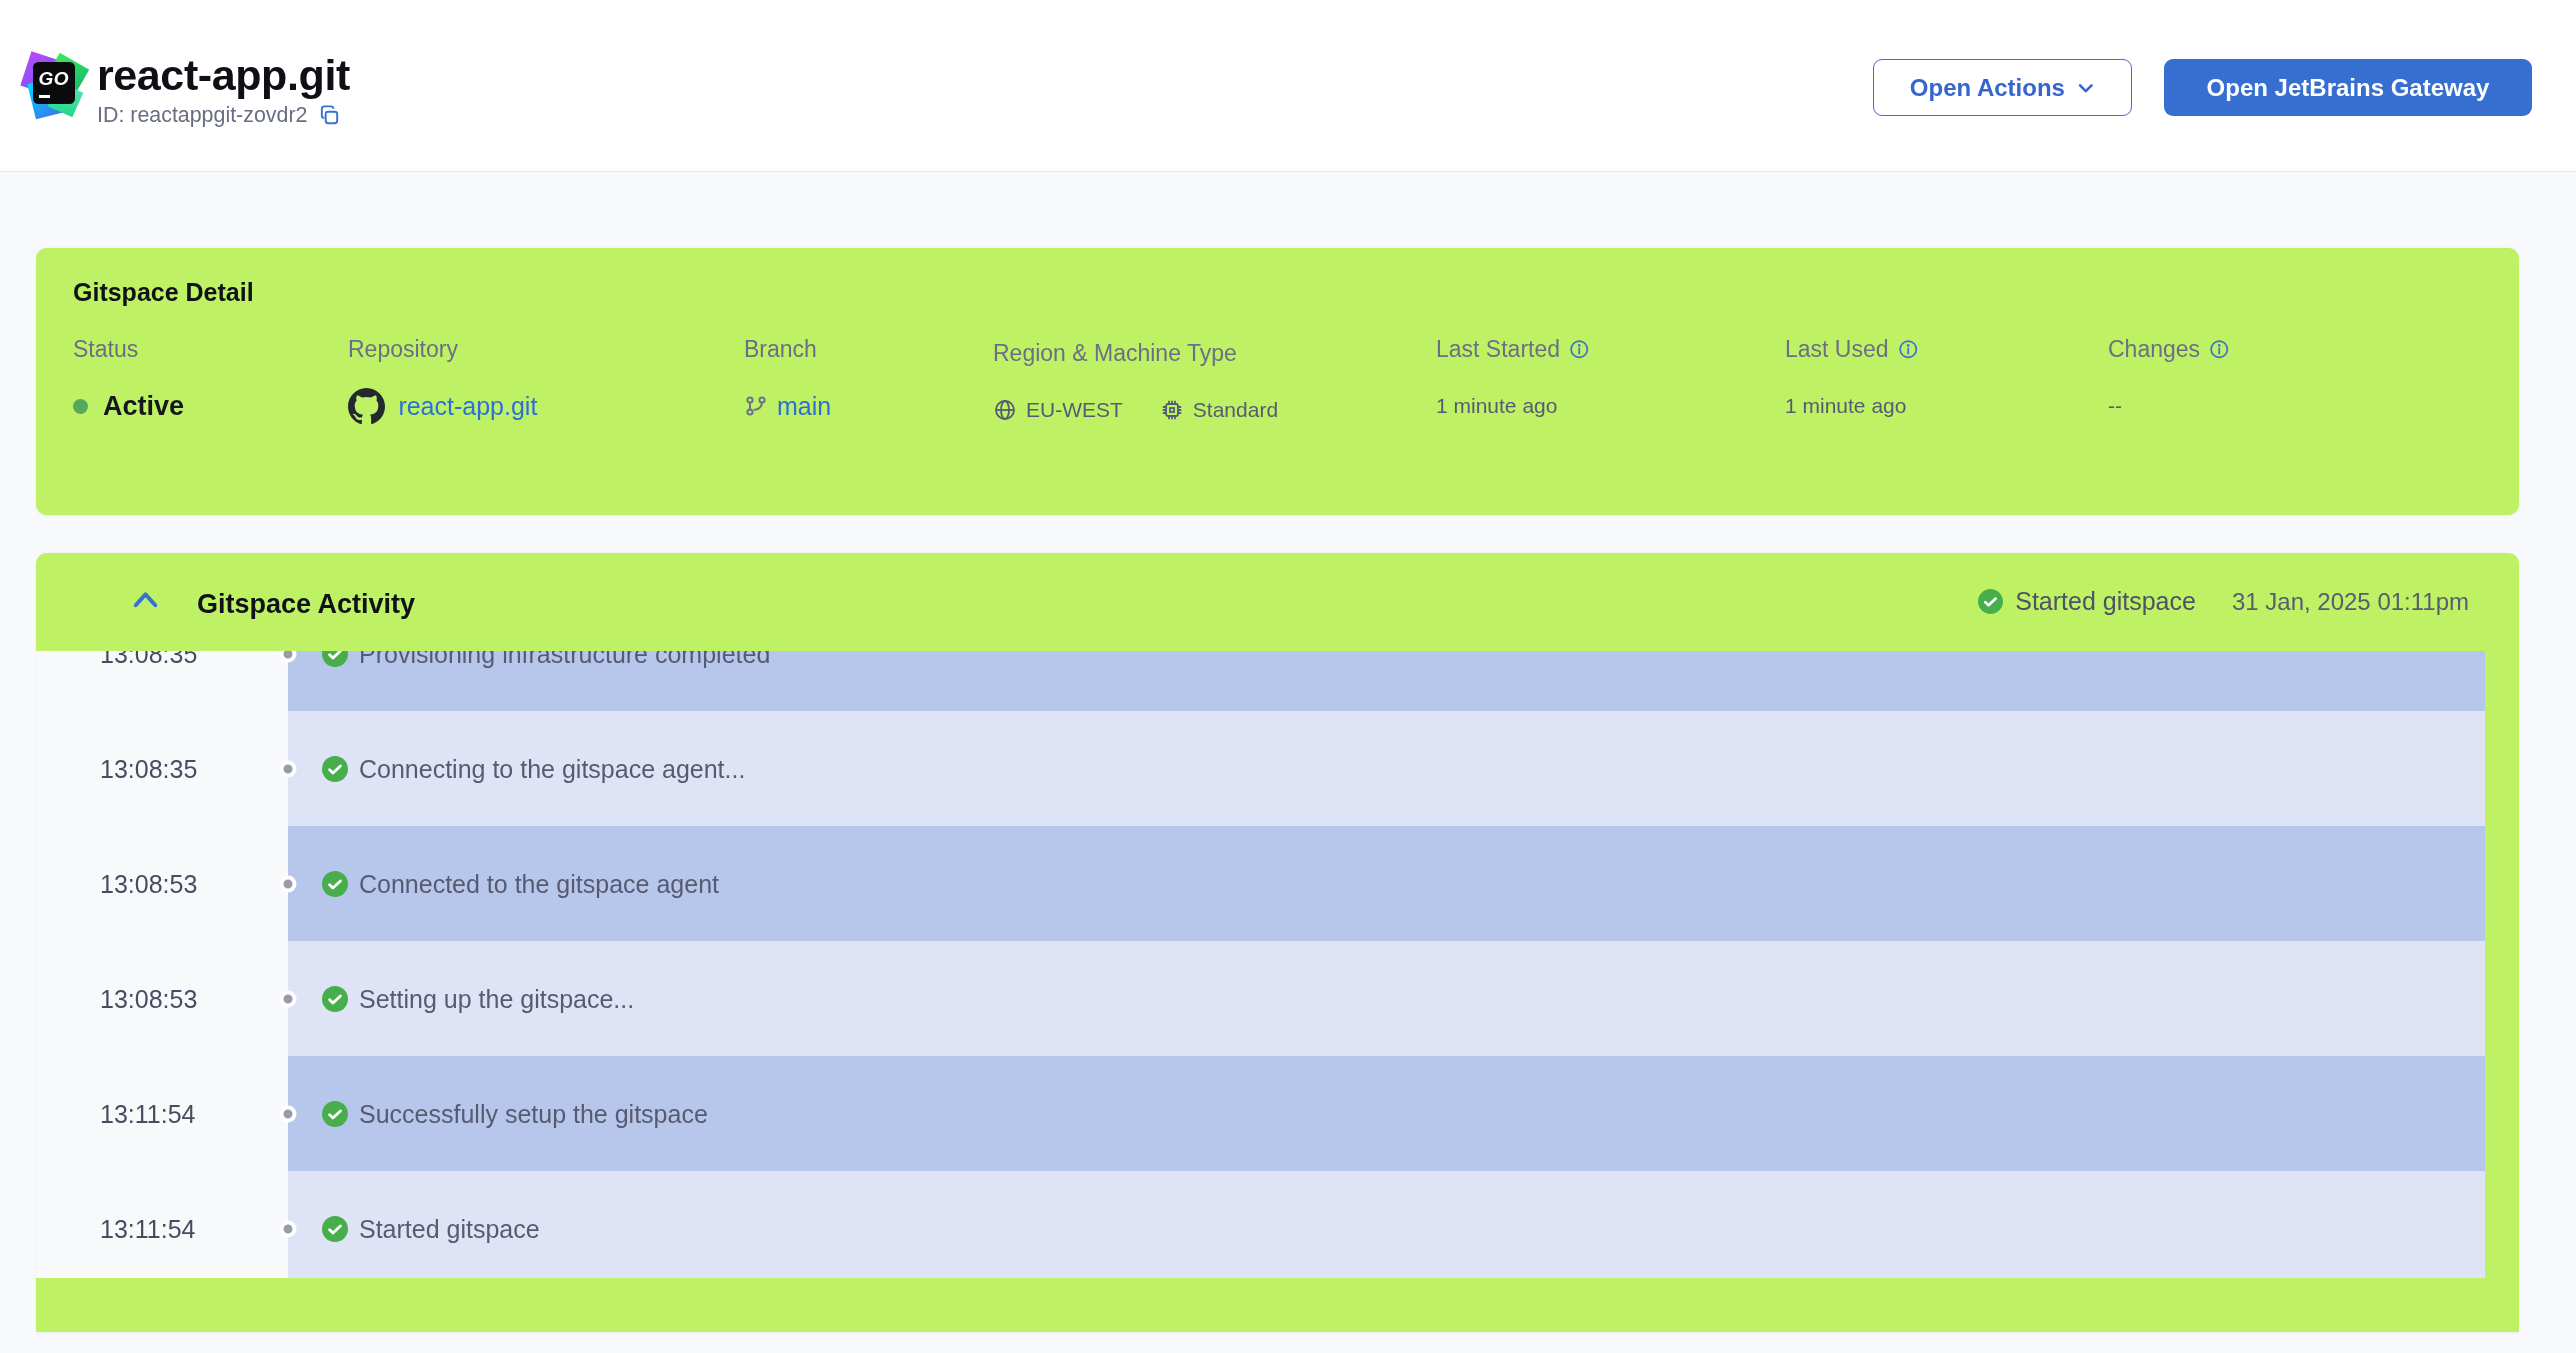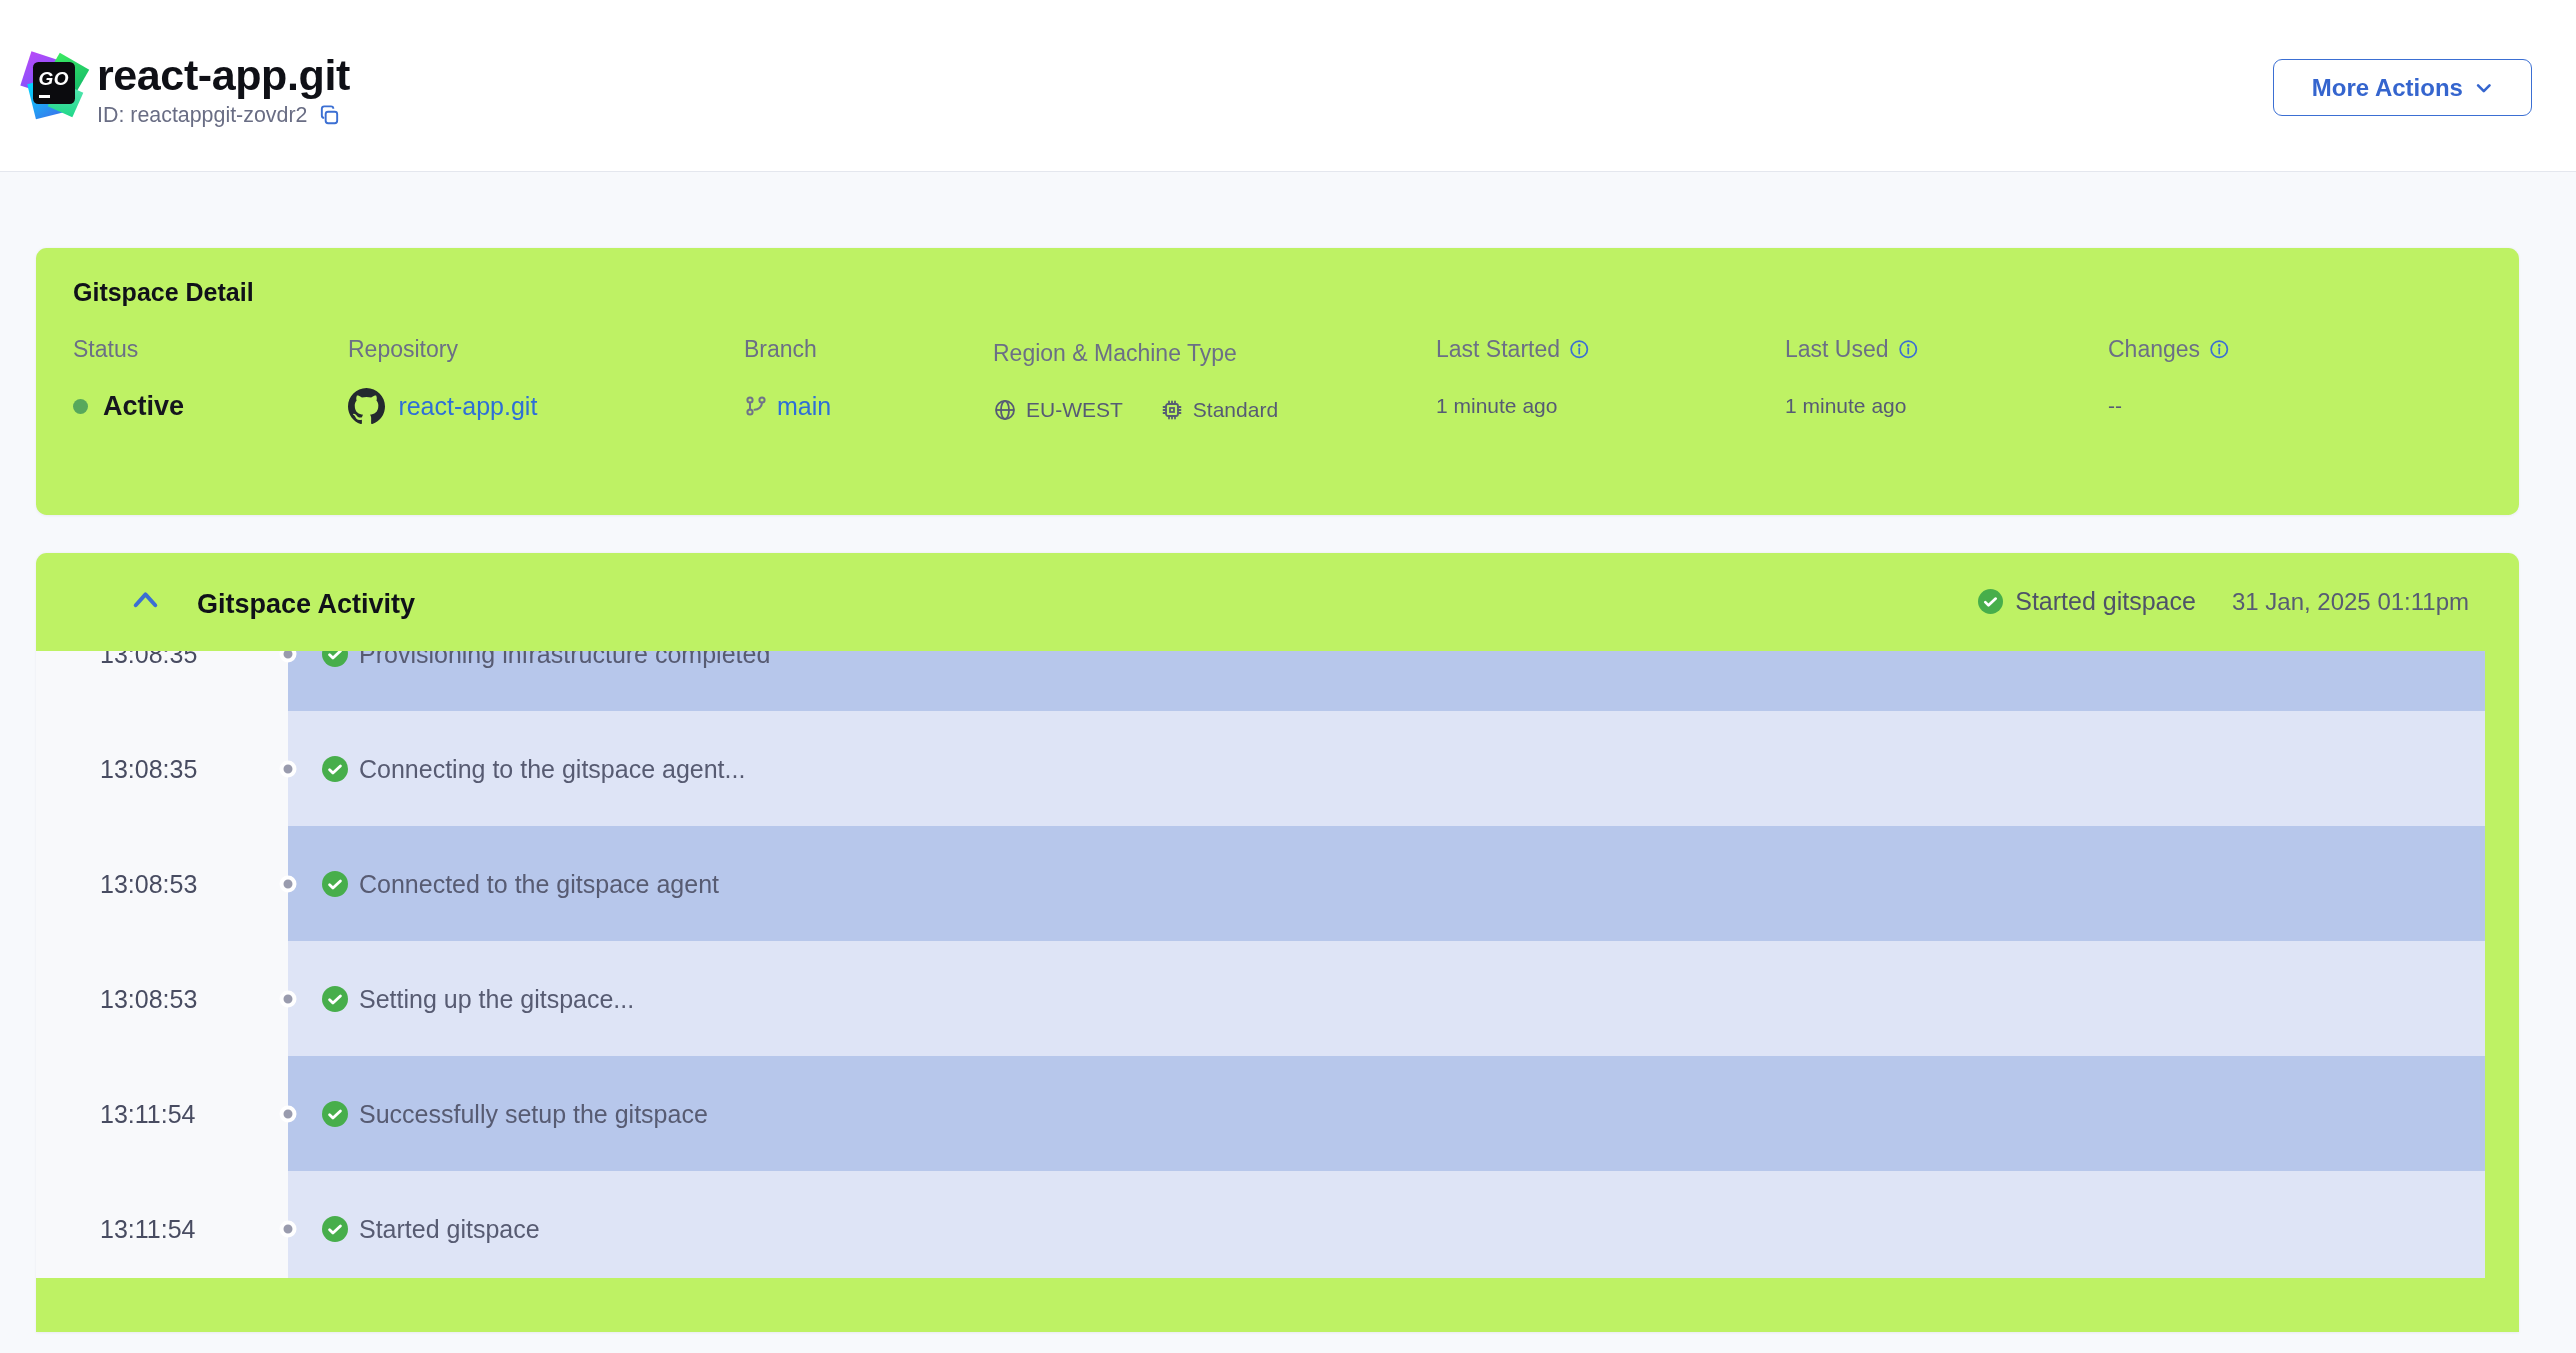--- a/index.html
+++ b/index.html
@@ -124,24 +124,27 @@
         <span class="id-text">ID: reactappgit-zovdr2</span>
         <svg class="copy-icon" viewBox="0 0 24 24" fill="none" stroke="#3B6FD3" stroke-width="2" stroke-linejoin="round">
           <rect x="8" y="8" width="12" height="12" rx="2.5"></rect>
           <path d="M16 5V5a2.5 2.5 0 0 0-2.5-2.5h-7A2.5 2.5 0 0 0 4 5v7A2.5 2.5 0 0 0 6.5 14.5"></path>
         </svg>
       </div>
     </div>
   </div>
   <div class="header-actions">
     <button class="btn btn-outline">
-      <span>More Actions</span>
+      <span>Open Actions</span>
       <svg width="19.6" height="19.6" viewBox="0 0 24 24" fill="none" stroke="#3565CE" stroke-width="3.2" stroke-linecap="round" stroke-linejoin="round">
           <polyline points="5 9 12 16 19 9"></polyline>
         </svg>
+    </button>
+    <button class="btn btn-primary">
+      <span>Open JetBrains Gateway</span>
     </button>
   </div>
 </div>
 
 <div class="card card-detail">
   <div class="card-title">Gitspace Detail</div>
 
   <div class="field f0">
     <div class="field-label">
         <span>Status</span>

